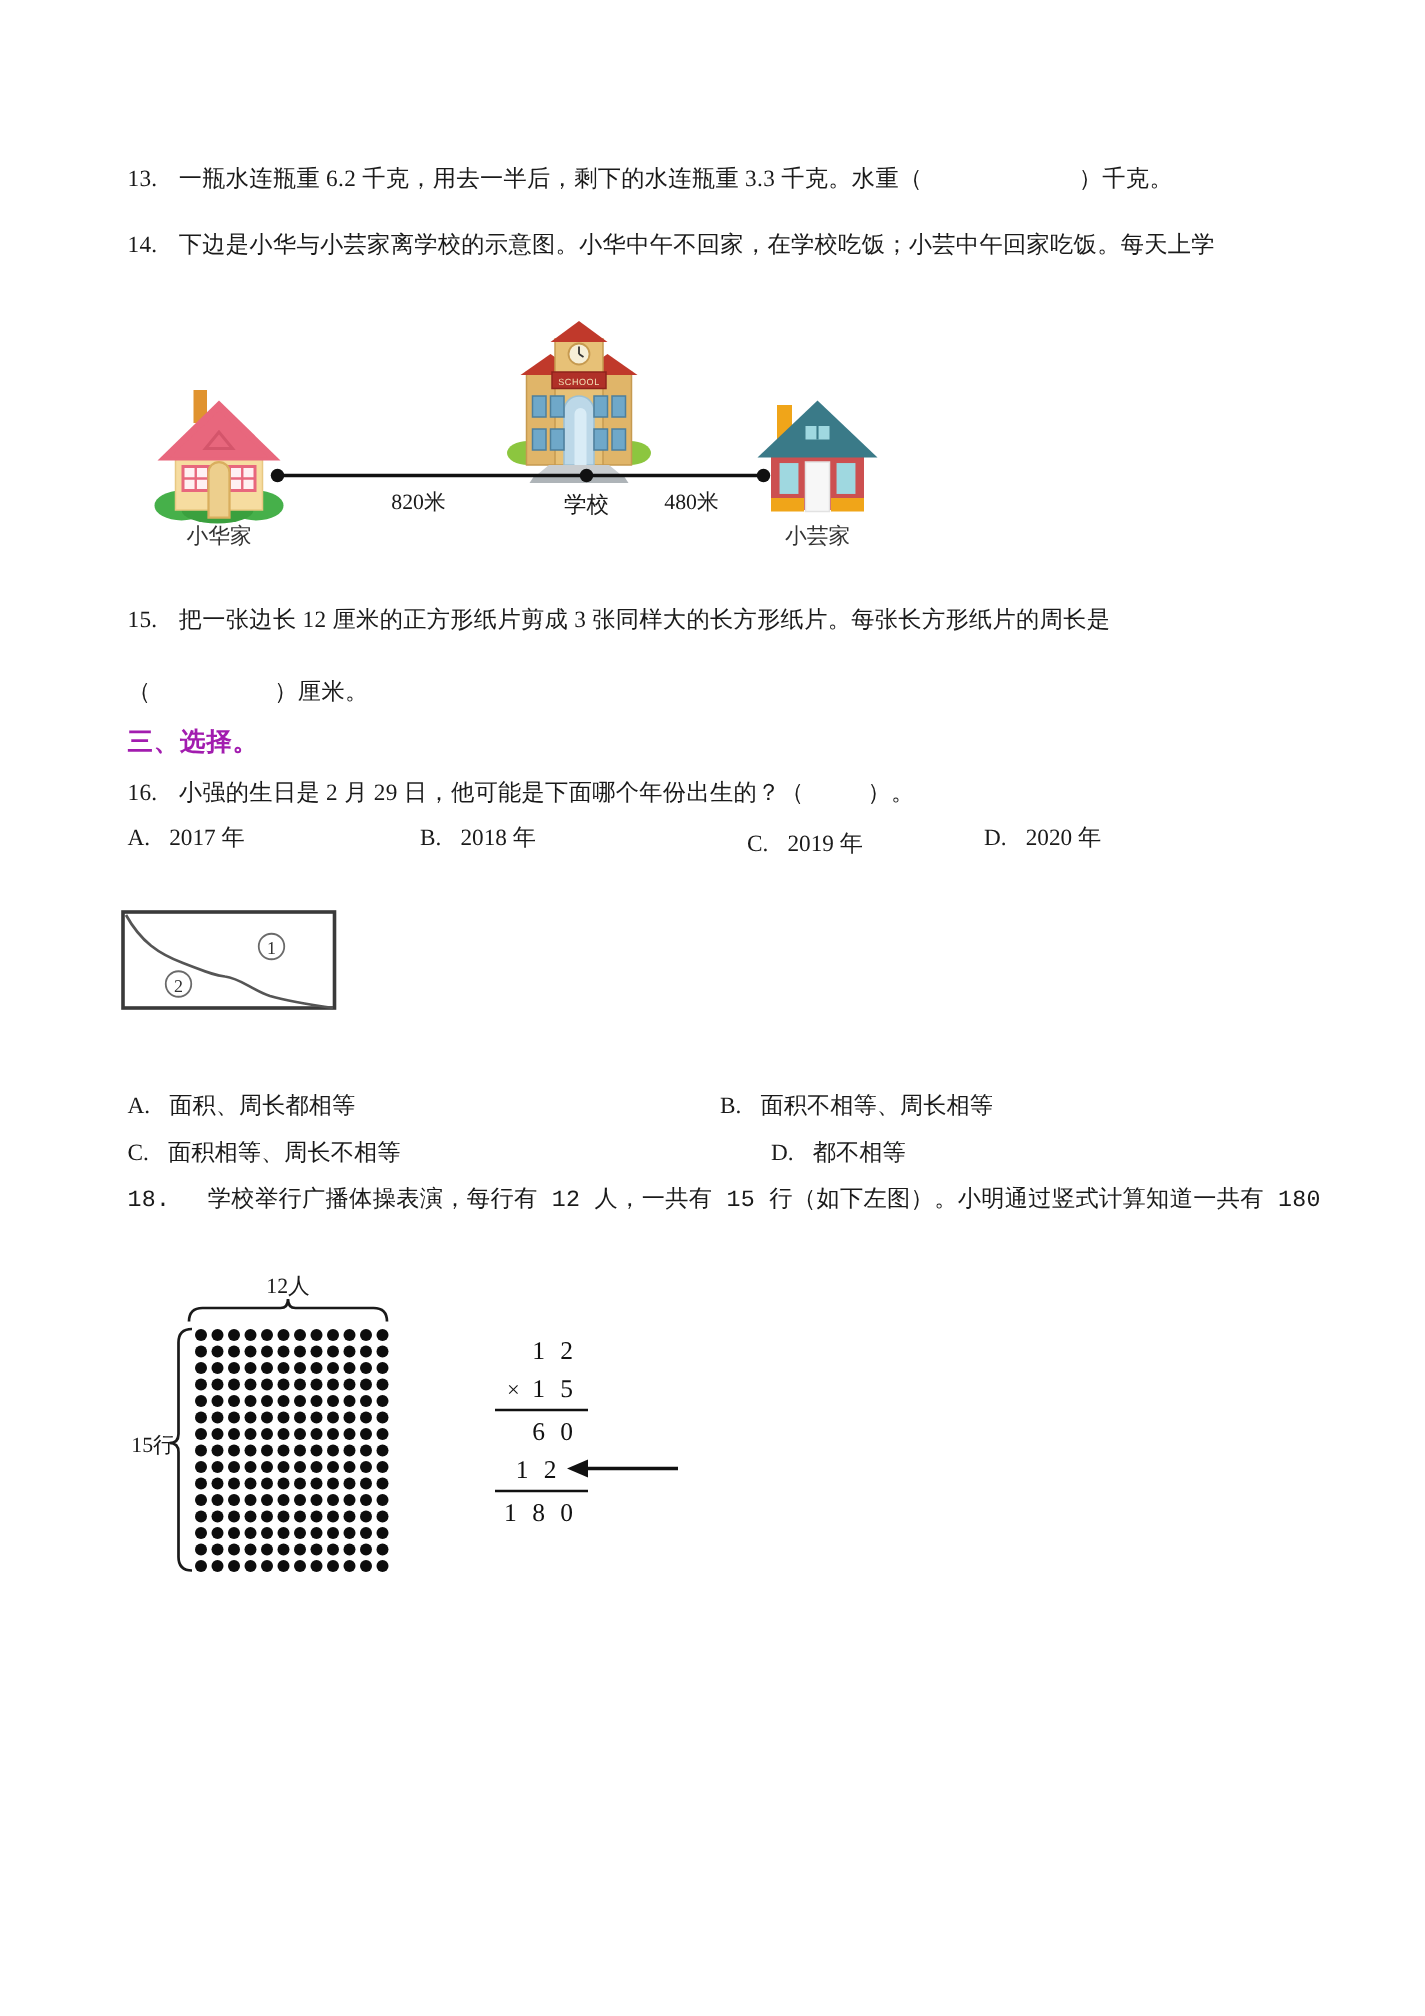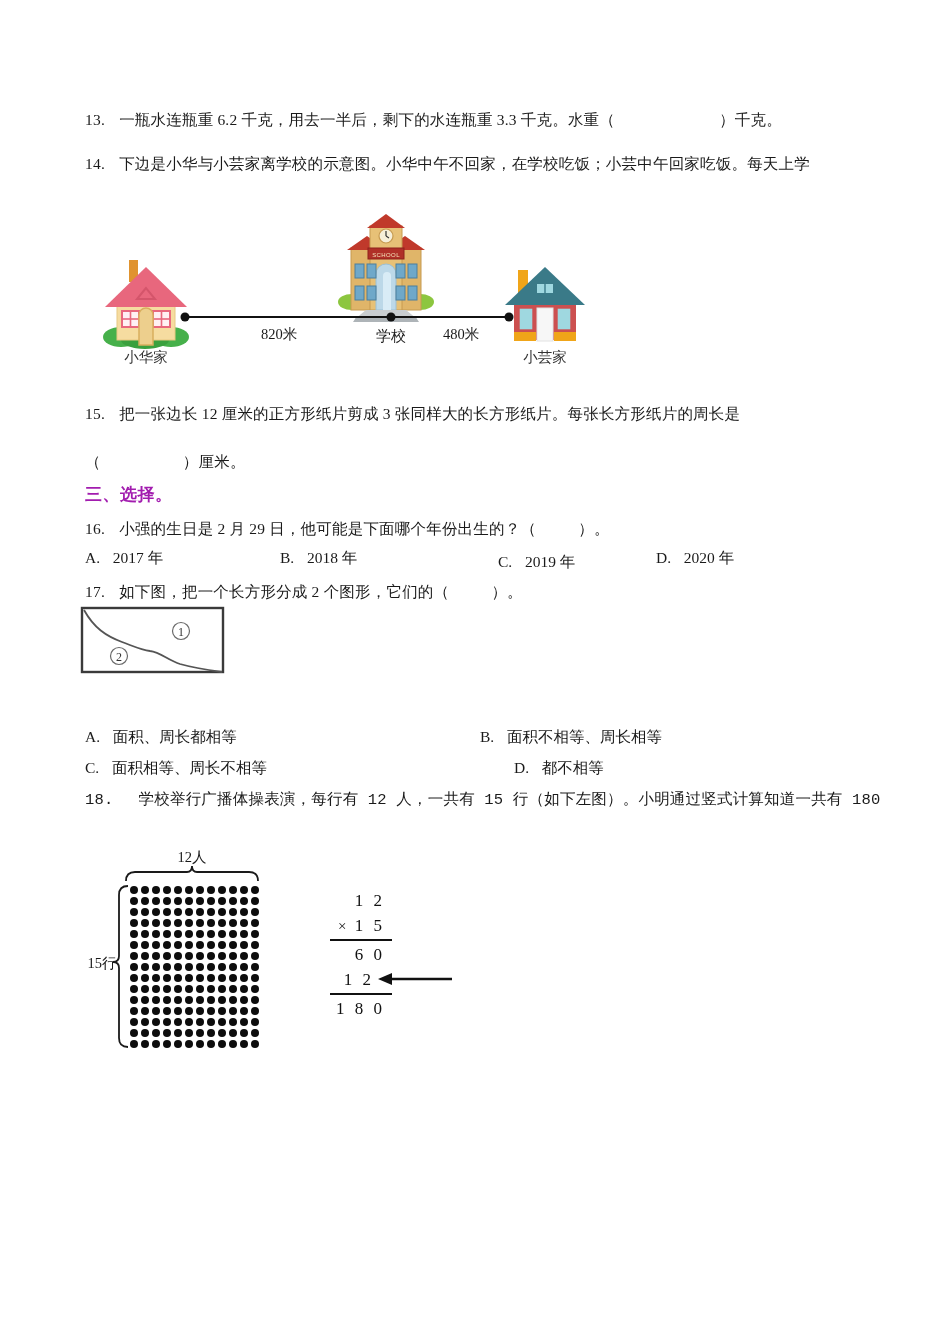--- a/index.html
+++ b/index.html
@@ -230,27 +230,20 @@
     <span>C.</span>
     <span style="display:inline-block;width:5px"></span>
     <span>2019 年</span>
   </div>
   <div class="opt" style="left:656px; top:548px;">
     <span>D.</span>
     <span style="display:inline-block;width:5px"></span>
     <span>2020 年</span>
   </div>
 
-  <div class="q-line" style="left:85px; top:580px;">
-    <span>17.</span>
-    <span style="display:inline-block;width:6px"></span>
-    <span>如下图，把一个长方形分成 2 个图形，它们的（</span>
-    <span class="blank-gap" style="width:34px"></span>
-    <span>）。</span>
-  </div>
 
   <div id="fig17">
     <svg width="150" height="72" viewBox="0 0 150 72">
       <rect x="2" y="2" width="141" height="64" fill="#ffffff" stroke="#3a3a3a" stroke-width="2.4"></rect>
       <path d="M4,4 C14,22 26,30 42,36 C58,42 62,44 70,45 C80,46 88,54 100,58 C114,62 128,64 142,66" fill="none" stroke="#555" stroke-width="1.8"></path>
 
       <circle cx="101" cy="25" r="8.5" fill="none" stroke="#6a6a6a" stroke-width="1.2"></circle>
       <text x="101" y="30" text-anchor="middle" font-family="Liberation Serif, serif" font-size="12" fill="#333">1</text>
 
       <circle cx="39" cy="50" r="8.5" fill="none" stroke="#6a6a6a" stroke-width="1.2"></circle>

